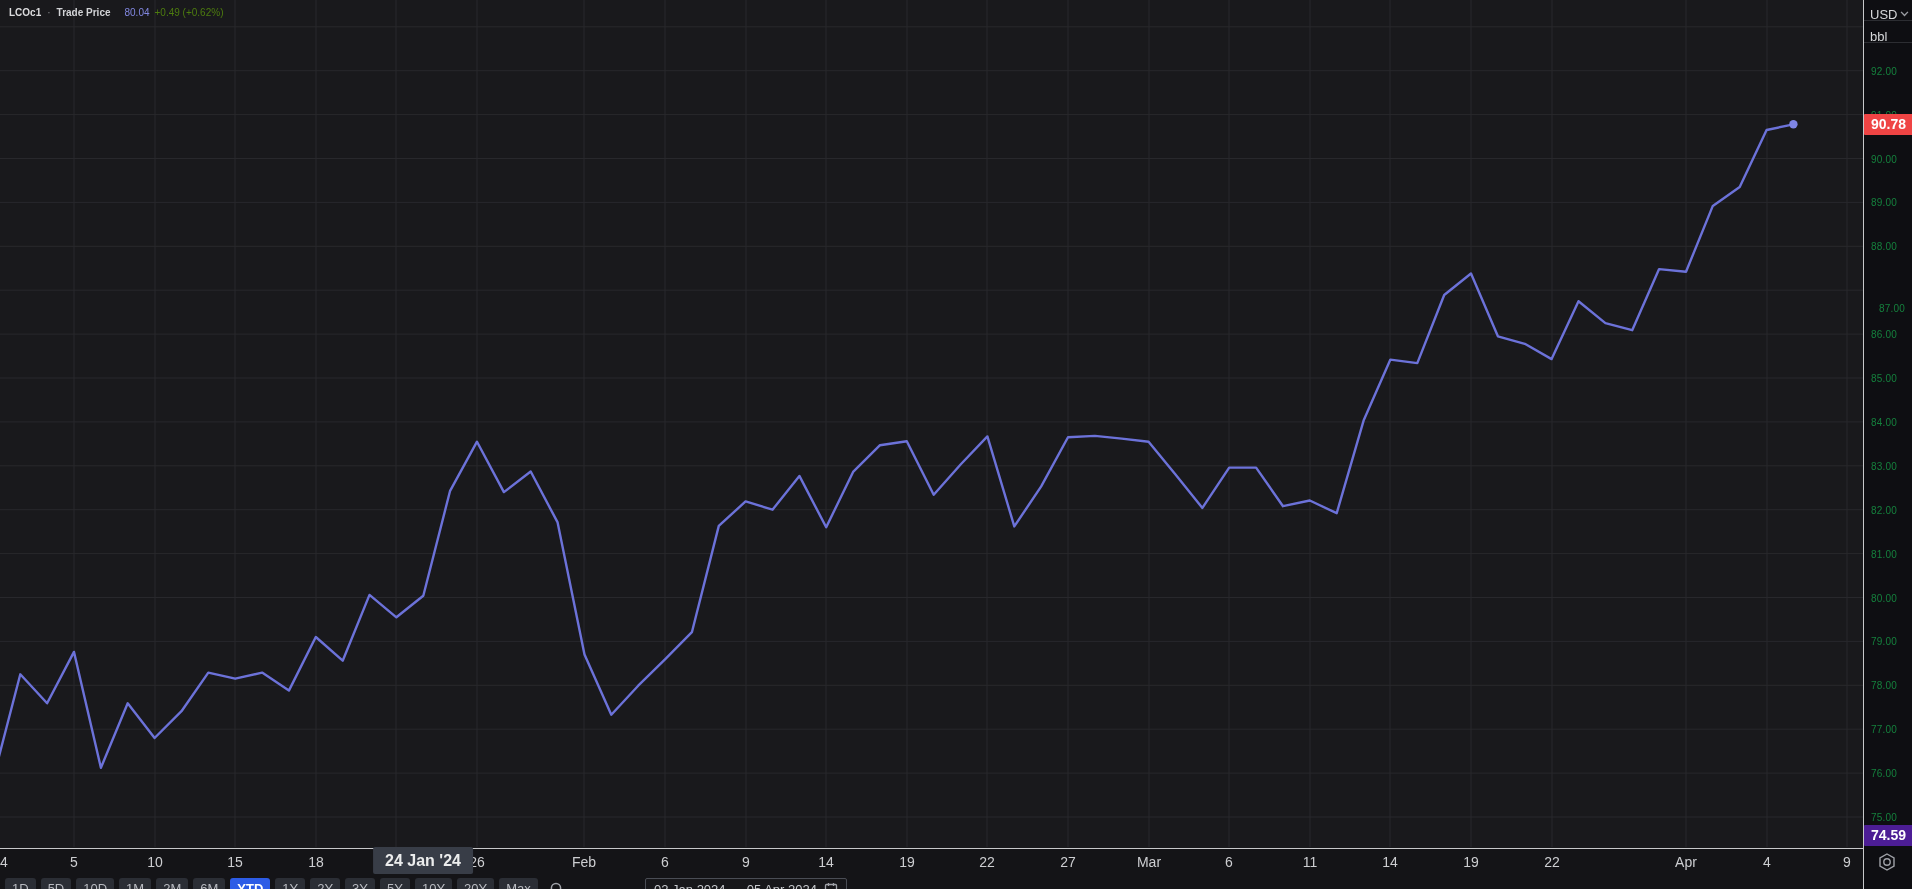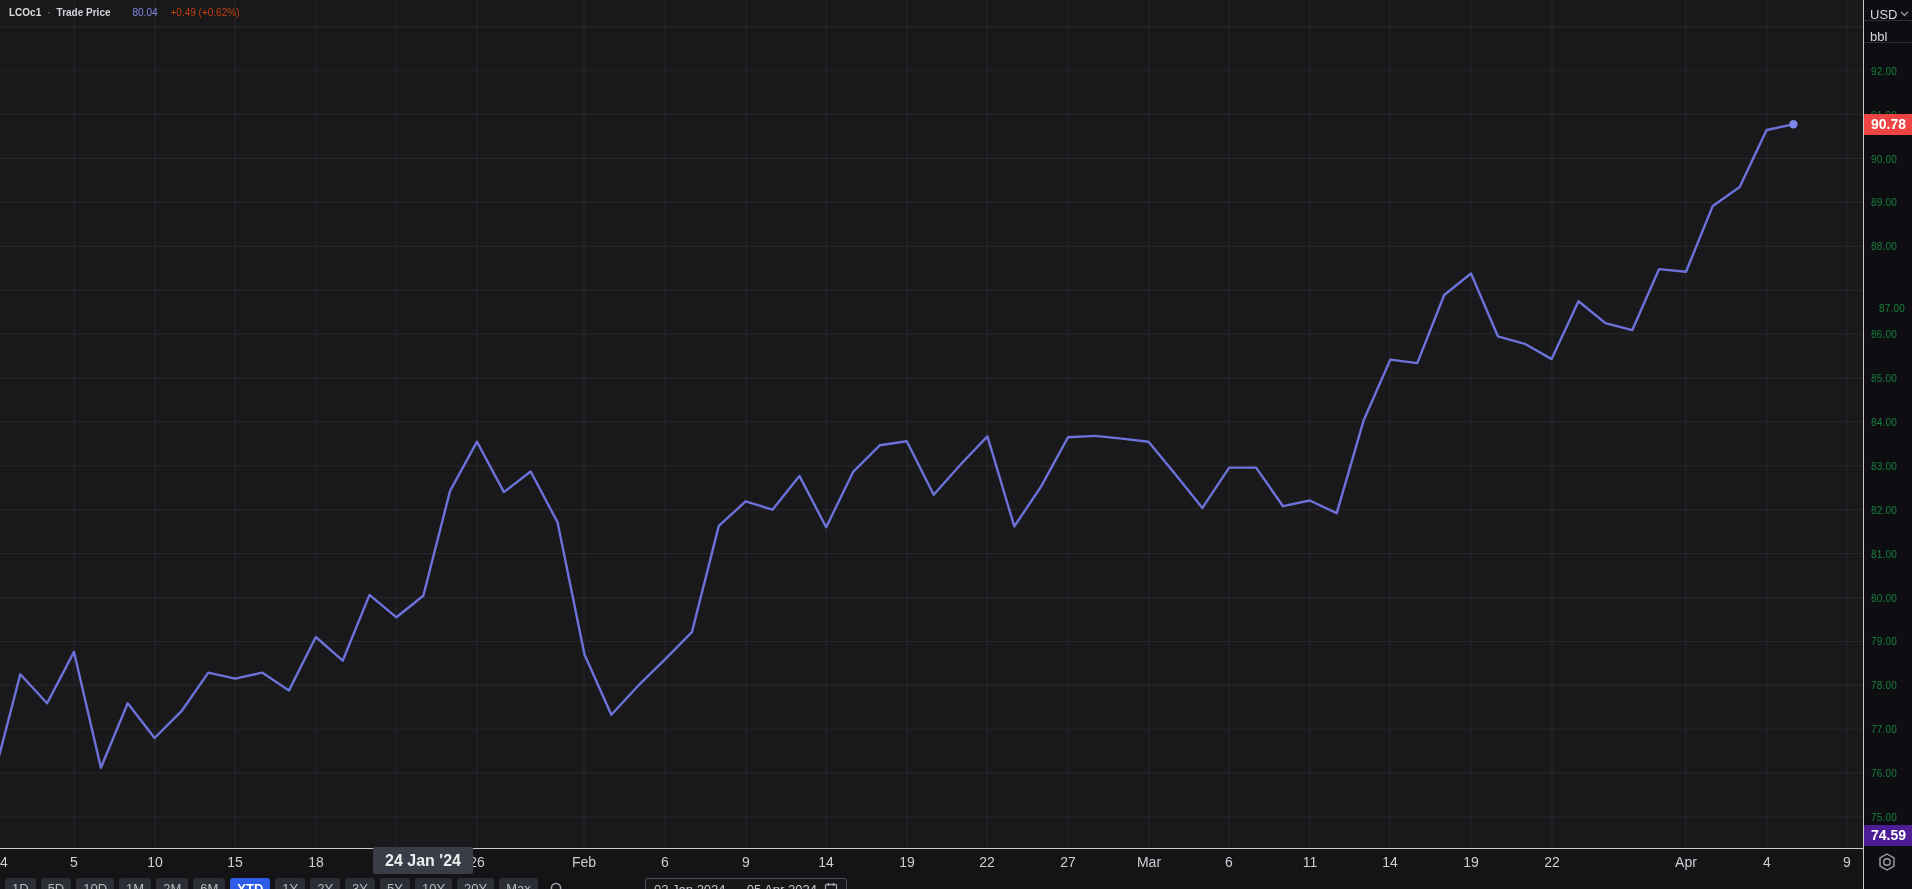--- a/index.html
+++ b/index.html
@@ -16,22 +16,22 @@
   }
   #chart-svg { position:absolute; left:0; top:0; }
   
   #header {
     position:absolute; left:9px; top:3px; height:18px; z-index:5;
     font-size:10px; display:flex; align-items:center; white-space:nowrap;
   }
   .hdr-sym { color:#dcdcde; font-weight:bold; }
   .hdr-sep { color:#8a8b90; margin:0 6px; }
   .hdr-lbl { color:#d2d3d6; font-weight:bold; }
-  .hdr-val { color:#8288e2; margin-left:22px; }
-  .hdr-chg { color:#c2410c; margin-left:13px; }
+  .hdr-val { color:#8288e2; margin-left:14px; }
+  .hdr-chg { color:#4d7c0f; margin-left:5px; }
   
   #y-axis {
     position:absolute; left:1863px; top:0; width:49px; height:889px;
     background:#0e0e12; border-left:1px solid #c7c8ca;
   }
   .y-tick {
     position:absolute; left:7px; width:42px; color:#15803d; font-size:10px;
     transform:translateY(-50%); letter-spacing:0.2px;
   }
   .axis-badge {

